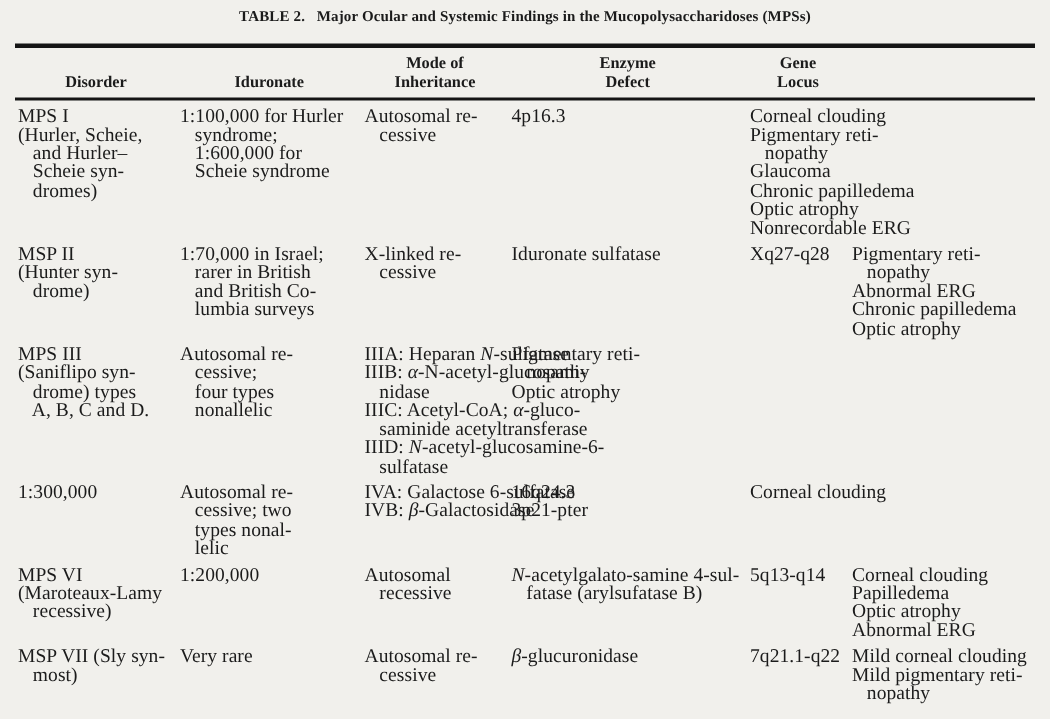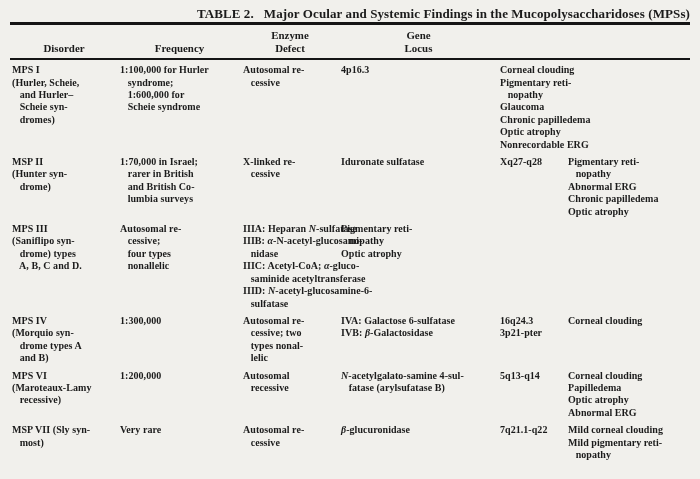--- a/index.html
+++ b/index.html
@@ -5,68 +5,69 @@
   html, body { margin: 0; padding: 0; }
   body {
     width: 700px; height: 479px;
     background: #f1f0ec;
     font-family: "Liberation Serif", "DejaVu Serif", serif;
     color: #1b1b1b;
     overflow: hidden;
   }
   .page { width: 680px; margin: 0 auto; padding-top: 6px; }
   .title {
-    text-align: right;
+    text-align: center;
     font-weight: bold;
-    font-size: 13px;
+    font-size: 10px;
     white-space: pre;
-    padding-bottom: 0;
+    padding-bottom: 12px;
     letter-spacing: 0.1px;
   }
   .rule-title { border-bottom: 3px solid #151515; }
   .rule-header { border-bottom: 2px solid #151515; }
   .grid {
     display: grid;
     grid-template-columns: 108px 123px 98px 159px 68px 124px;
   }
   .header { padding: 4px 0 4px 0; }
   .hcell {
     display: flex;
     align-items: flex-end;
     justify-content: center;
     text-align: center;
     font-weight: bold;
     font-size: 10.9px;
     line-height: 12.6px;
     white-space: pre;
   }
   .cell {
-    font-size: 10px;
+    font-size: 13px;
     line-height: 12.4px;
     white-space: pre;
     padding-left: 2px;
     letter-spacing: 0.05px;
-    font-weight: bold;
   }
   .brow { margin-top: 5px; }
   .brow.first { margin-top: 4px; }
   .cell i { font-style: italic; }
   .cell small { font-size: 79%; }
 </style>
 </head>
 <body>
 
 <div class="page">
 
   <div class="title">TABLE 2.   Major Ocular and Systemic Findings in the Mucopolysaccharidoses (MPSs)</div>
   <div class="rule-title"></div>
 
   <div class="grid header">
     <div class="hcell">Disorder</div>
-    <div class="hcell">Frequency</div>
+    <div class="hcell">Iduronate</div>
+    <div class="hcell">Mode of
+Inheritance</div>
     <div class="hcell">Enzyme
 Defect</div>
     <div class="hcell">Gene
 Locus</div>
   </div>
   <div class="rule-header"></div>
 
   <div class="grid brow first">
     <div class="cell">MPS I
 (Hurler, Scheie,
@@ -123,24 +124,20 @@
 IIIC: Acetyl-CoA; <i>α</i>-gluco-
    saminide acetyltransferase
 IIID: <i>N</i>-acetyl-glucosamine-6-
    sulfatase</div>
     <div class="cell">Pigmentary reti-
    nopathy
 Optic atrophy</div>
   </div>
 
   <div class="grid brow">
-    <div class="cell">MPS IV
-(Morquio syn-
-   drome types A
-   and B)</div>
     <div class="cell">1:300,000</div>
     <div class="cell">Autosomal re-
    cessive; two
    types nonal-
    lelic</div>
     <div class="cell">IVA: Galactose 6-sulfatase
 IVB: <i>β</i>-Galactosidase</div>
     <div class="cell">16q24.3
 3p21-pter</div>
     <div class="cell">Corneal clouding</div>

